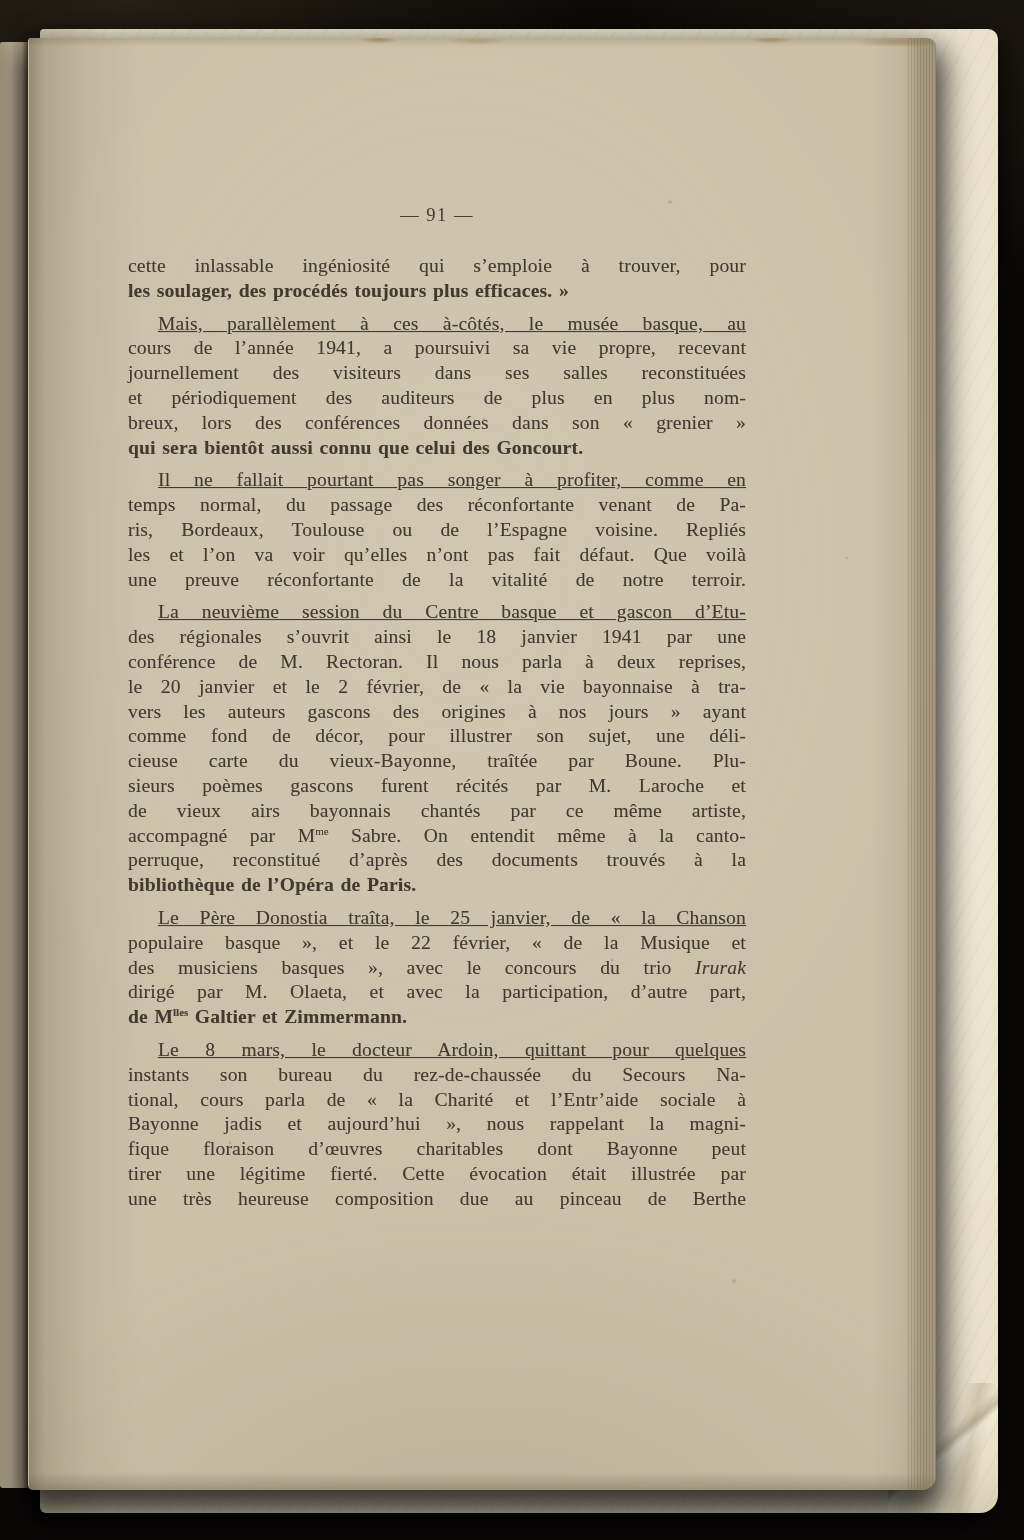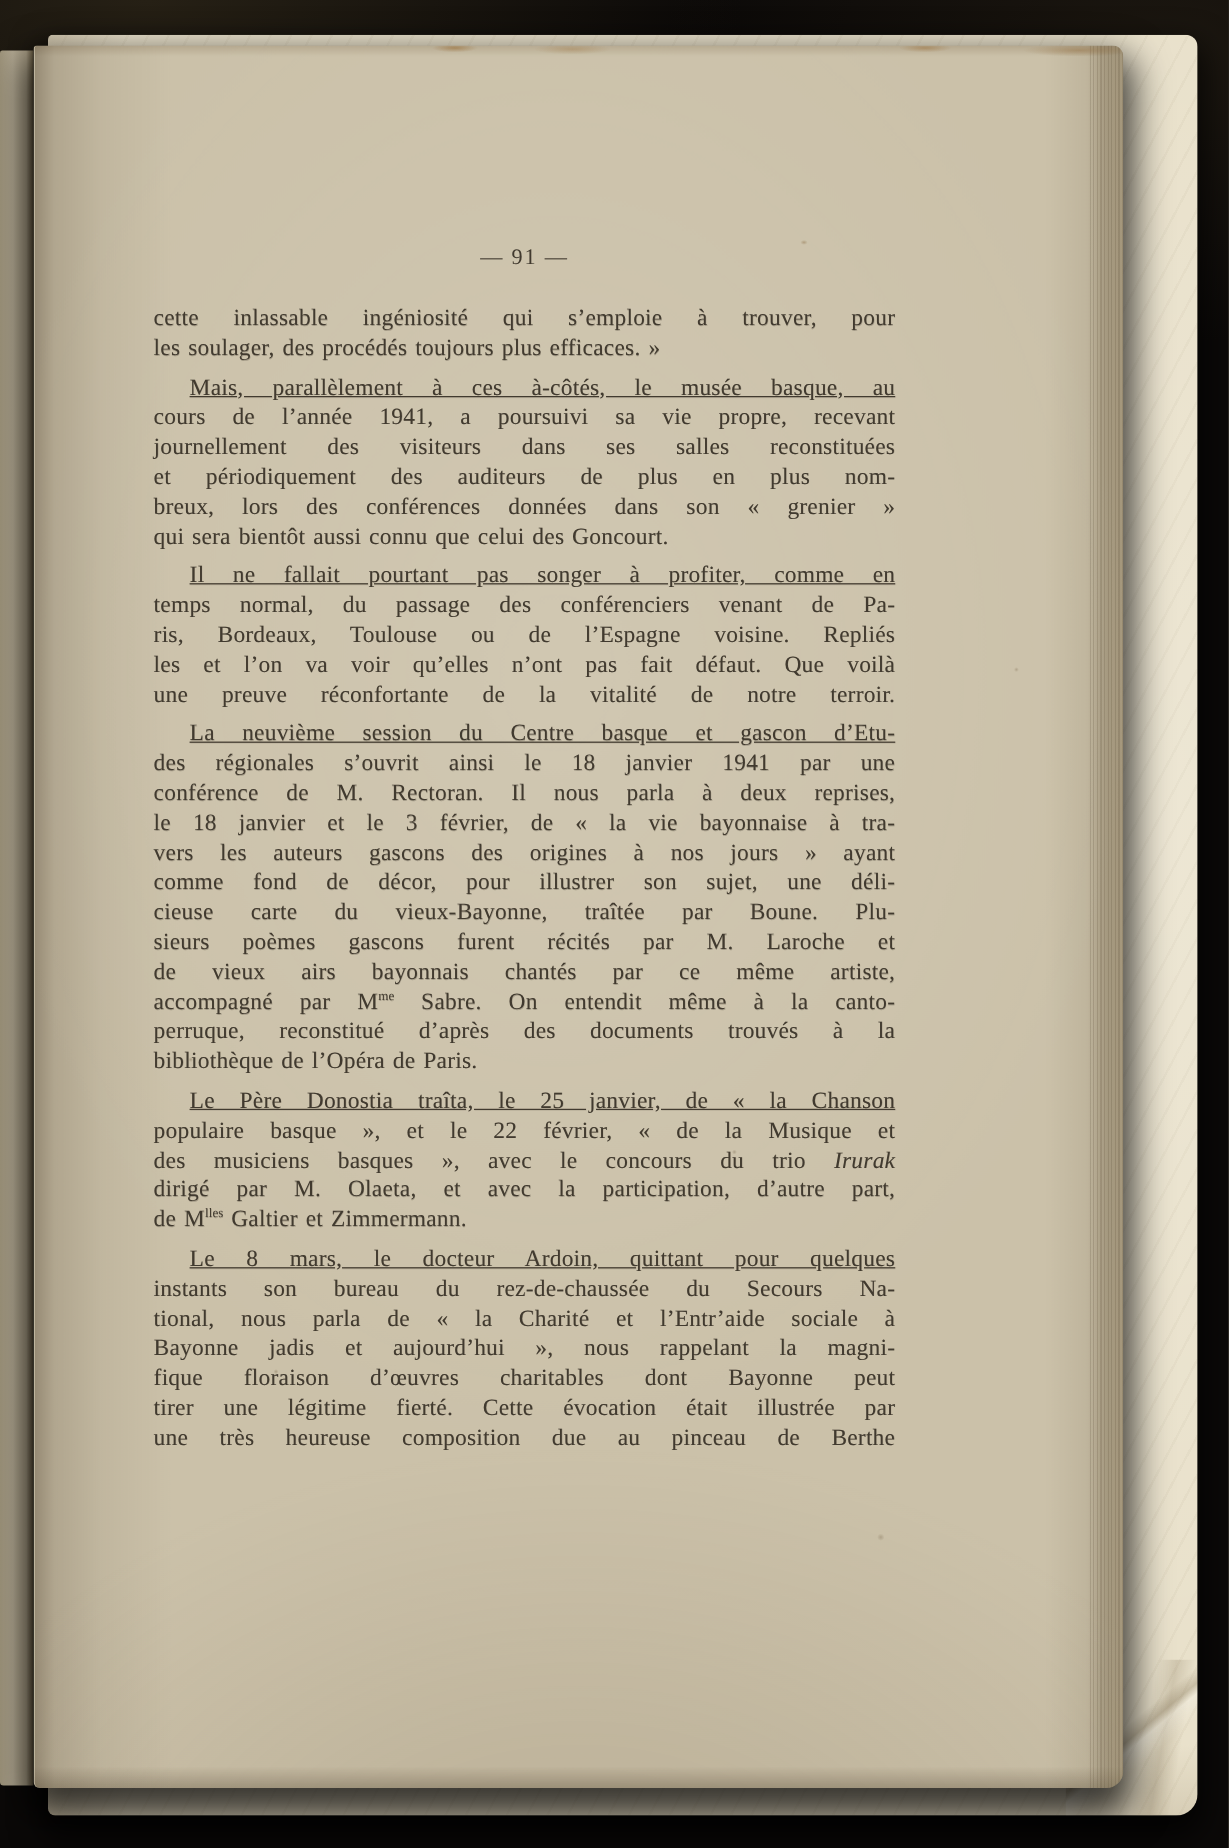--- a/index.html
+++ b/index.html
@@ -132,21 +132,21 @@
     line-height: 24.8px;
     color: var(--ink, #413a2f);
     letter-spacing: .2px;
     word-spacing: 1.5px;
     text-align: justify;
     text-align-last: justify;
     text-shadow: .3px .3px 0 rgba(58,50,38,.28);
     white-space: normal;
   }
   .line.first { text-indent: 30px; text-decoration: underline; }
-  .line.end { text-align-last: left; }
+  .line.end { text-align-last: left; font-weight: bold; }
   .line sup { font-size: .56em; line-height: 0; letter-spacing: 0; vertical-align: super; }
   .line i { font-style: italic; margin-top: 36px; }
 </style>
 </head>
 <body>
 
 <div class="under-page"></div>
 <div class="spine-strip"></div>
 
 <div class="main-page">
@@ -164,49 +164,49 @@
       <div class="para">
         <div class="line first">Mais, parallèlement à ces à-côtés, le musée basque, au</div>
         <div class="line">cours de l’année 1941, a poursuivi sa vie propre, recevant</div>
         <div class="line">journellement des visiteurs dans ses salles reconstituées</div>
         <div class="line">et périodiquement des auditeurs de plus en plus nom-</div>
         <div class="line">breux, lors des conférences données dans son « grenier »</div>
         <div class="line end">qui sera bientôt aussi connu que celui des Goncourt.</div>
       </div>
       <div class="para">
         <div class="line first">Il ne fallait pourtant pas songer à profiter, comme en</div>
-        <div class="line">temps normal, du passage des conférenciers venant de Pa-</div>
+        <div class="line">temps normal, du passage des réconfortante venant de Pa-</div>
         <div class="line">ris, Bordeaux, Toulouse ou de l’Espagne voisine. Repliés</div>
         <div class="line">les et l’on va voir qu’elles n’ont pas fait défaut. Que voilà</div>
         <div class="line">une preuve réconfortante de la vitalité de notre terroir.</div>
       </div>
       <div class="para">
         <div class="line first">La neuvième session du Centre basque et gascon d’Etu-</div>
         <div class="line">des régionales s’ouvrit ainsi le 18 janvier 1941 par une</div>
         <div class="line">conférence de M. Rectoran. Il nous parla à deux reprises,</div>
-        <div class="line">le 18 janvier et le 3 février, de « la vie bayonnaise à tra-</div>
+        <div class="line">le 20 janvier et le 2 février, de « la vie bayonnaise à tra-</div>
         <div class="line">vers les auteurs gascons des origines à nos jours » ayant</div>
         <div class="line">comme fond de décor, pour illustrer son sujet, une déli-</div>
         <div class="line">cieuse carte du vieux-Bayonne, traîtée par Boune. Plu-</div>
         <div class="line">sieurs poèmes gascons furent récités par M. Laroche et</div>
         <div class="line">de vieux airs bayonnais chantés par ce même artiste,</div>
         <div class="line">accompagné par M<sup>me</sup> Sabre. On entendit même à la canto-</div>
         <div class="line">perruque, reconstitué d’après des documents trouvés à la</div>
         <div class="line end">bibliothèque de l’Opéra de Paris.</div>
       </div>
       <div class="para">
         <div class="line first">Le Père Donostia traîta, le 25 janvier, de « la Chanson</div>
         <div class="line">populaire basque », et le 22 février, « de la Musique et</div>
         <div class="line">des musiciens basques », avec le concours du trio <i>Irurak</i></div>
         <div class="line">dirigé par M. Olaeta, et avec la participation, d’autre part,</div>
         <div class="line end">de M<sup>lles</sup> Galtier et Zimmermann.</div>
       </div>
       <div class="para">
         <div class="line first">Le 8 mars, le docteur Ardoin, quittant pour quelques</div>
         <div class="line">instants son bureau du rez-de-chaussée du Secours Na-</div>
-        <div class="line">tional, nous parla de « la Charité et l’Entr’aide sociale à</div>
+        <div class="line">tional, cours parla de « la Charité et l’Entr’aide sociale à</div>
         <div class="line">Bayonne jadis et aujourd’hui », nous rappelant la magni-</div>
         <div class="line">fique floraison d’œuvres charitables dont Bayonne peut</div>
         <div class="line">tirer une légitime fierté. Cette évocation était illustrée par</div>
         <div class="line">une très heureuse composition due au pinceau de Berthe</div>
       </div>
     </div>
 </div>
 
 </body></html>

